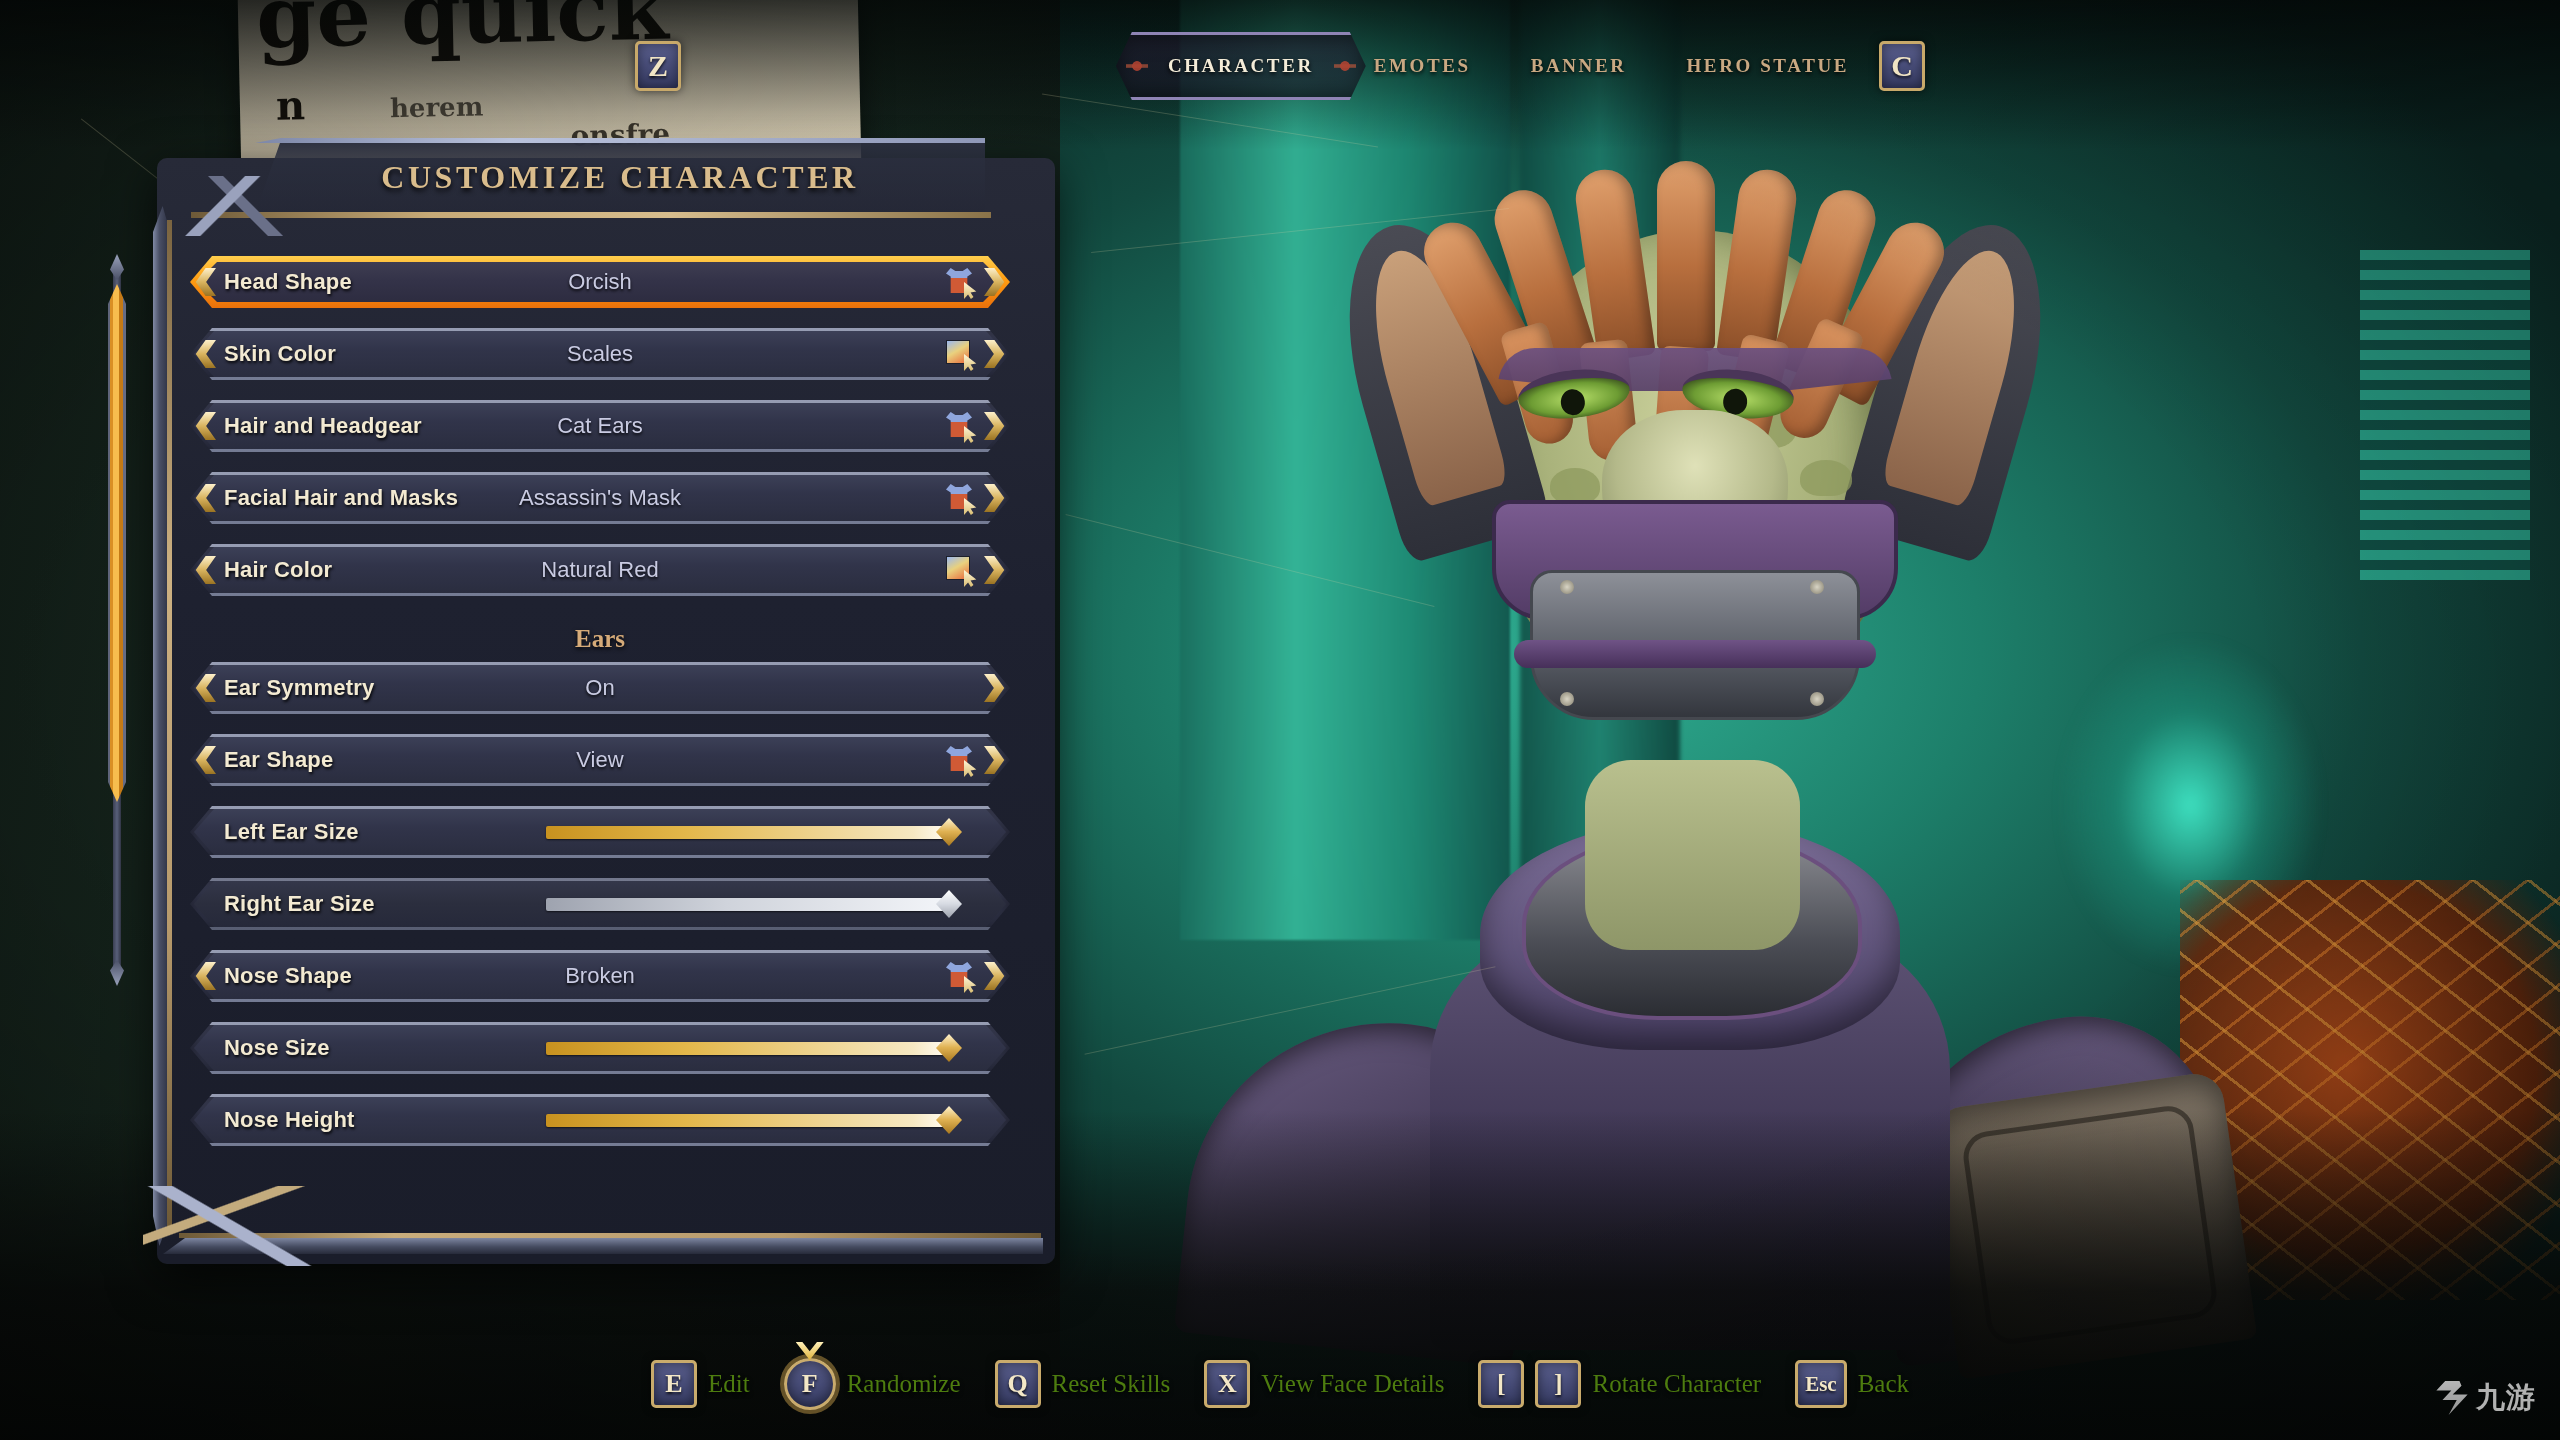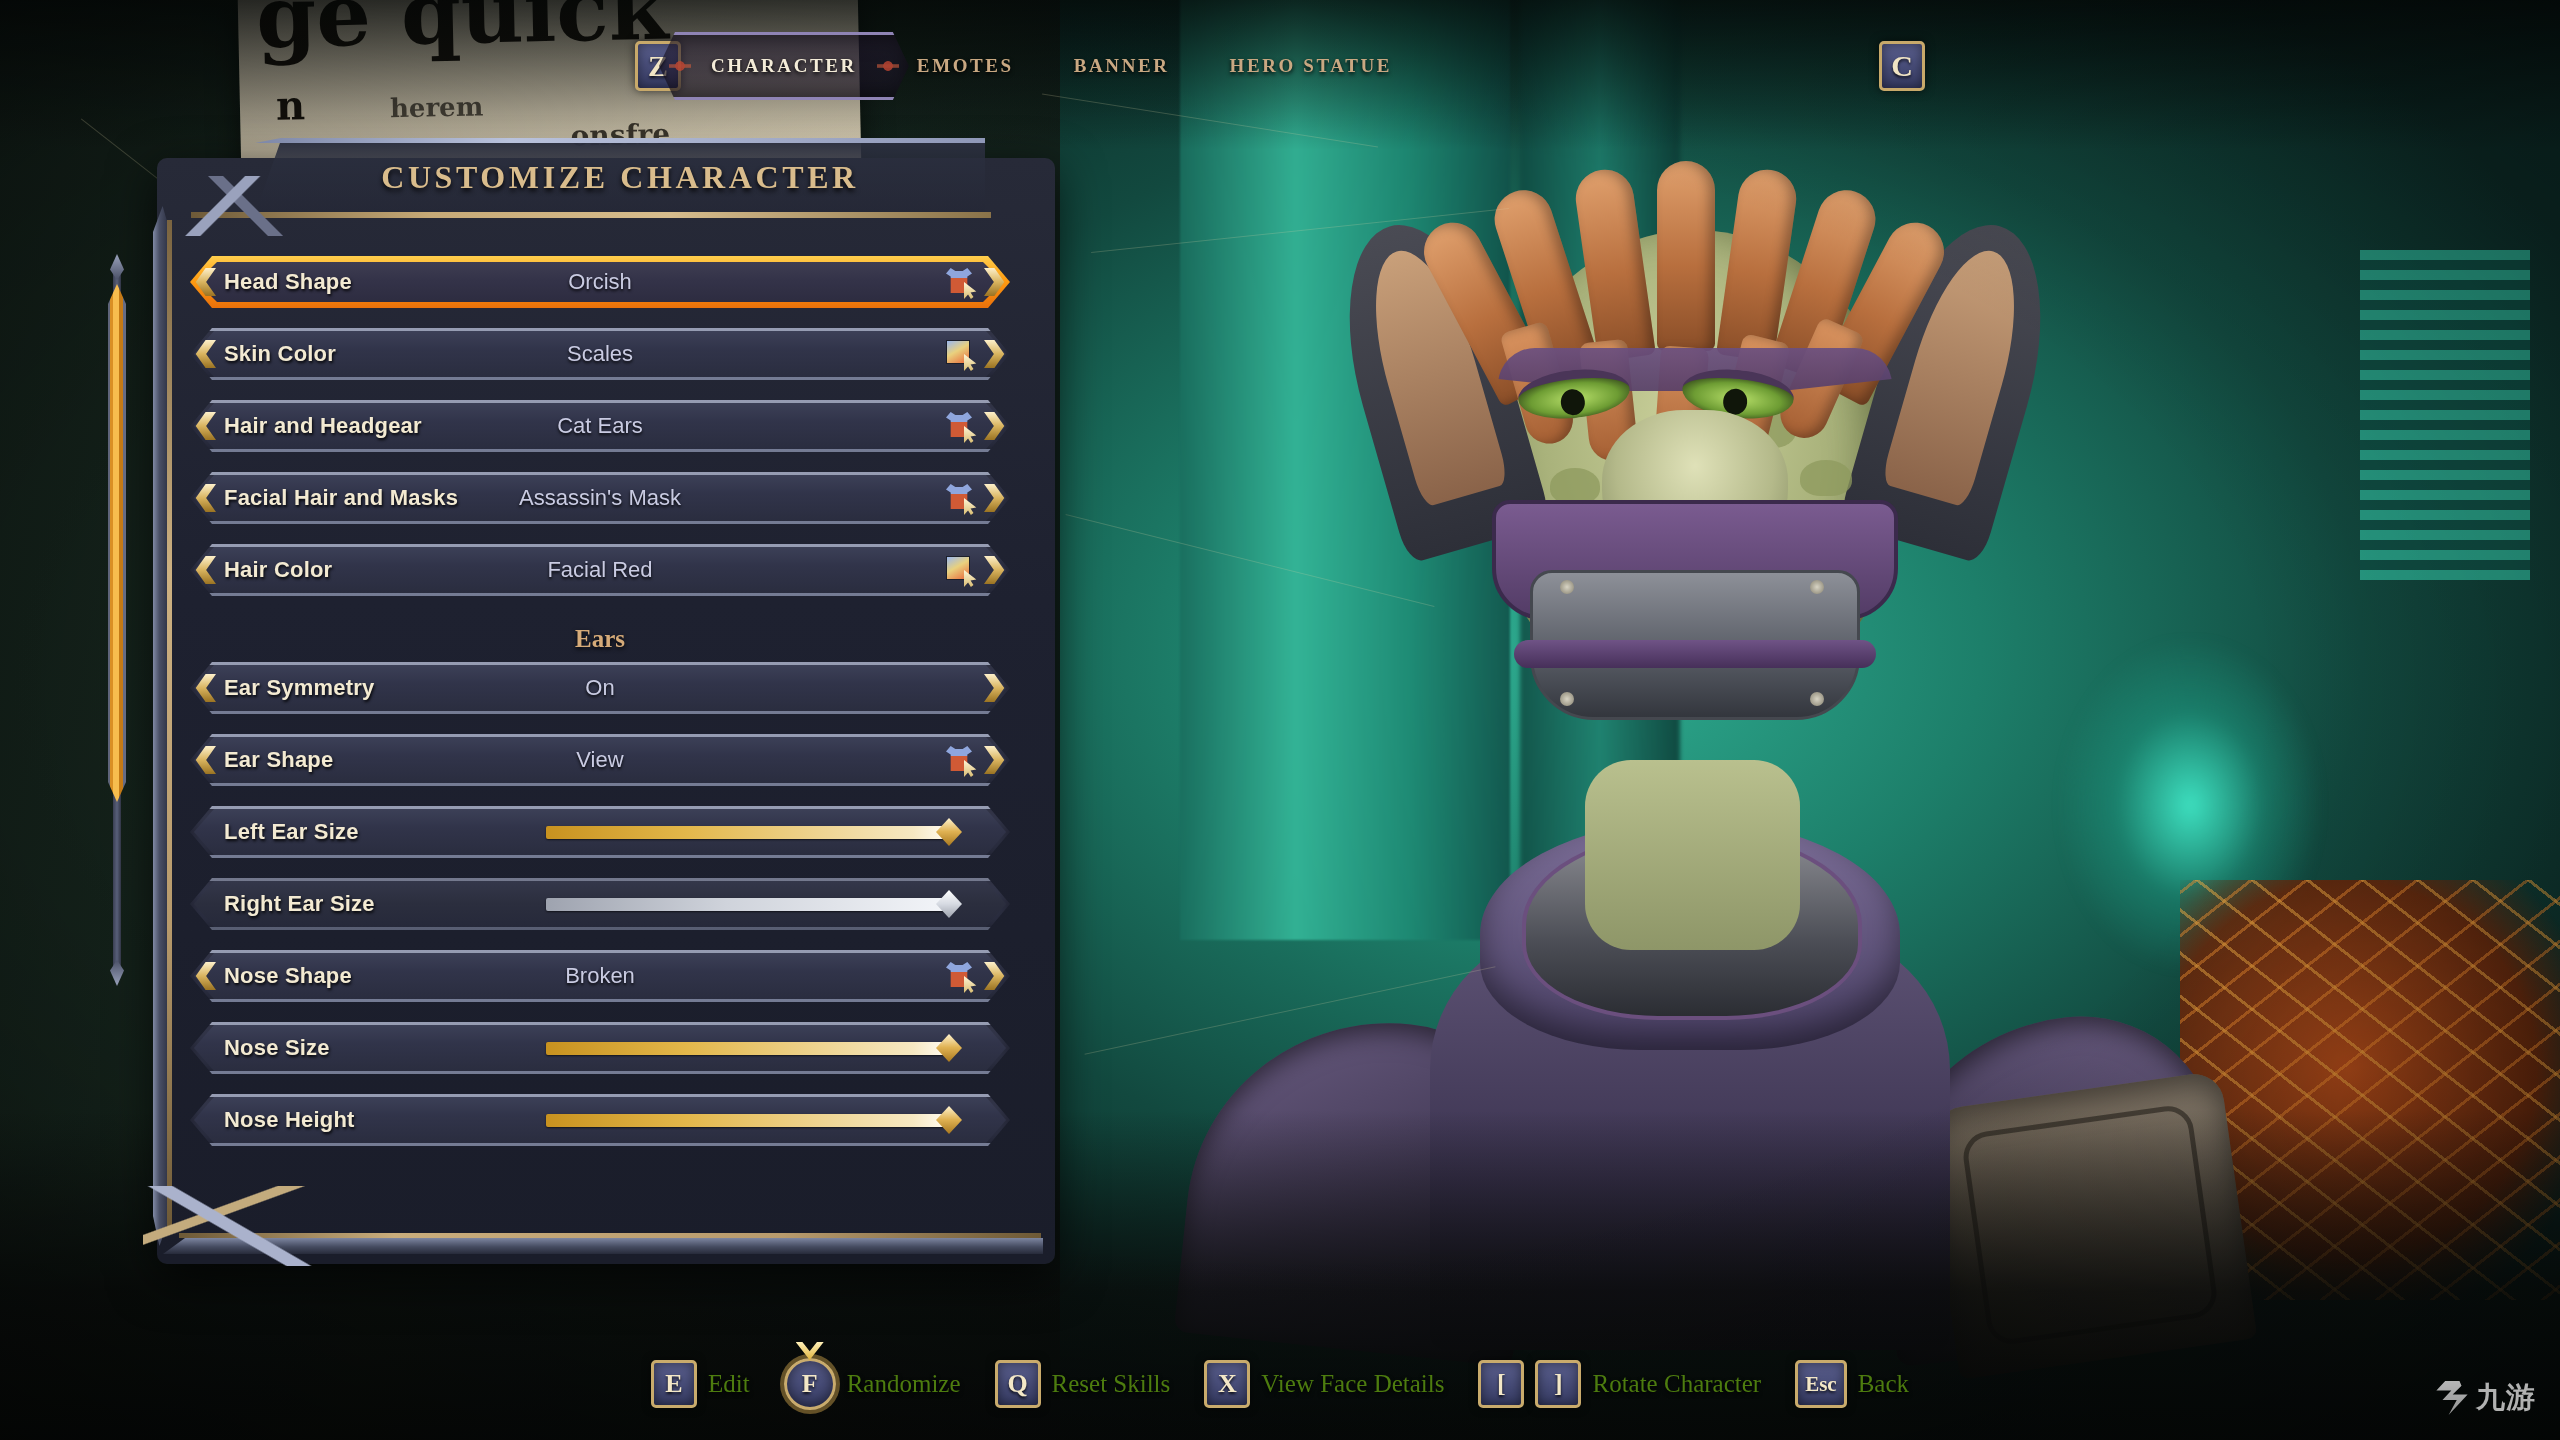--- a/index.html
+++ b/index.html
@@ -204,21 +204,21 @@
     width:46px; height:50px; flex:0 0 auto;
     border:3px solid #c8a96a;
     border-radius:5px;
     background:linear-gradient(#5a5f8e,#353a62);
     display:flex; align-items:center; justify-content:center;
     color:#f0e4c4; font-size:30px; font-weight:bold;
     font-family:"Liberation Serif", serif;
     text-shadow:0 2px 3px rgba(0,0,0,.8);
     box-shadow:0 0 10px rgba(0,0,0,.6), inset 0 0 12px rgba(0,0,0,.45);
   }
-  .tabs{ flex:1; display:flex; align-items:center; justify-content:flex-start; height:60px; }
+  .tabs{ flex:1; display:flex; align-items:center; justify-content:flex-end; height:60px; }
   .tab{
     position:relative; height:60px; display:flex; align-items:center;
     justify-content:center; padding:0 30px;
     color:#c9a882; font-size:19px; letter-spacing:2.6px; font-weight:bold;
     text-transform:uppercase; text-shadow:0 2px 4px #000;
     font-family:"Liberation Serif", serif;
   }
   .tab.active{ color:#f4ecd8; }
   .tab.active .tab-frame{
     position:absolute; inset:-4px -22px; pointer-events:none;
@@ -669,21 +669,21 @@
         <div class="ic-cursor"></div>
       </div>
     </div>
     <div class="row">
       <div class="row-bg"></div>
       <div class="row-edge"></div>
       <div class="row-inner"></div>
       <div class="r-label">Hair Color</div>
       <div class="r-mid">
         <div class="chev l"></div>
-        <div class="r-value">Facial Red</div>
+        <div class="r-value">Natural Red</div>
         <div class="chev r"></div>
       </div>
       <div class="r-icon">
         <div class="ic-swatch"></div>
         <div class="ic-cursor"></div>
       </div>
     </div>
     <div class="sec">Ears</div>
     <div class="row">
       <div class="row-bg"></div>

